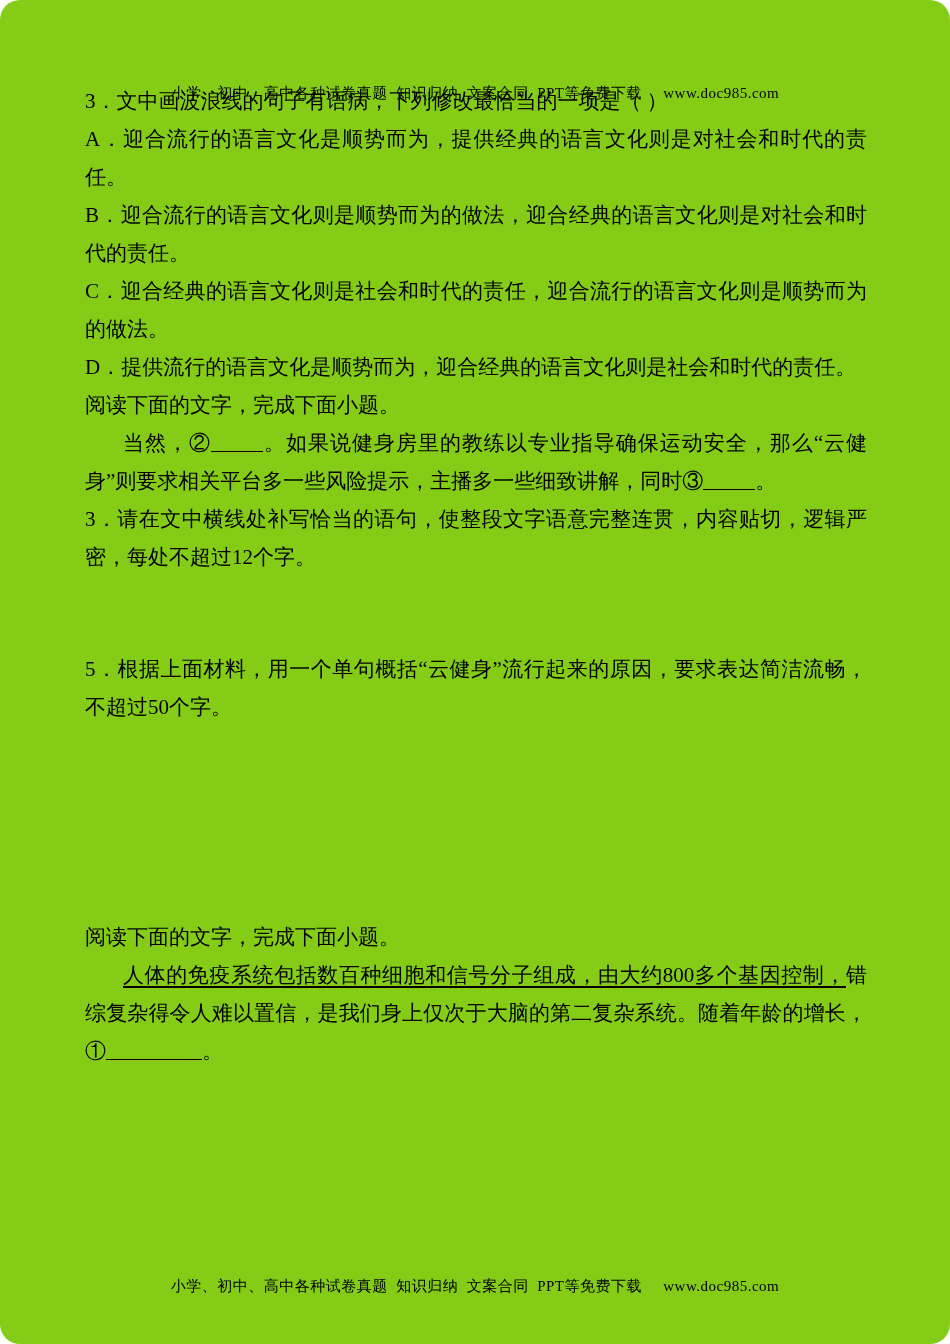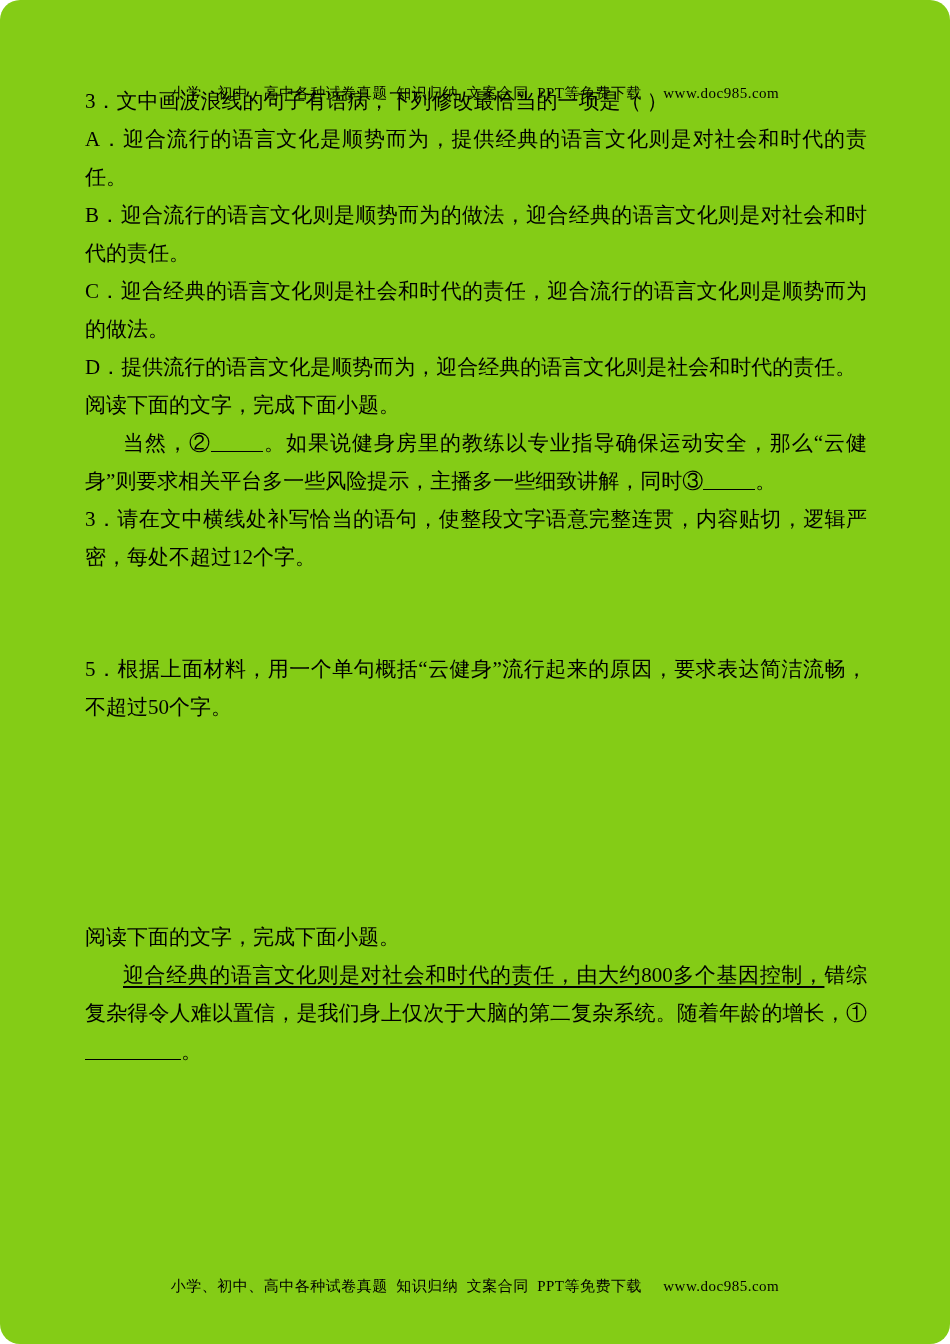--- a/index.html
+++ b/index.html
@@ -105,19 +105,19 @@
 
     <p>5．根据上面材料，用一个单句概括“云健身”流行起来的原因，要求表达简洁流畅，不超过50个字。</p>
 
     <div class="blank-gap-xl"></div>
 
 
     <div class="blank-gap-xl"></div>
 
     <p>阅读下面的文字，完成下面小题。</p>
 
-    <p class="indent2"><span class="underline-text">迎合经典的语言文化则是对社会和时代的责任，由大约800多个基因控制，</span><span>错综复杂得令人难以置信，是我们身上仅次于大脑的第二复杂系统。随着年龄的增长，</span><span>①</span><span class="fill-blank-long"></span><span>。</span></p>
+    <p class="indent2"><span class="underline-text">人体的免疫系统包括数百种细胞和信号分子组成，由大约800多个基因控制，</span><span>错综复杂得令人难以置信，是我们身上仅次于大脑的第二复杂系统。随着年龄的增长，</span><span>①</span><span class="fill-blank-long"></span><span>。</span></p>
 
   </div>
 
   <div class="footer-note">小学、初中、高中各种试卷真题  知识归纳  文案合同  PPT等免费下载     www.doc985.com</div>
 
 </div>
 
 </body></html>

